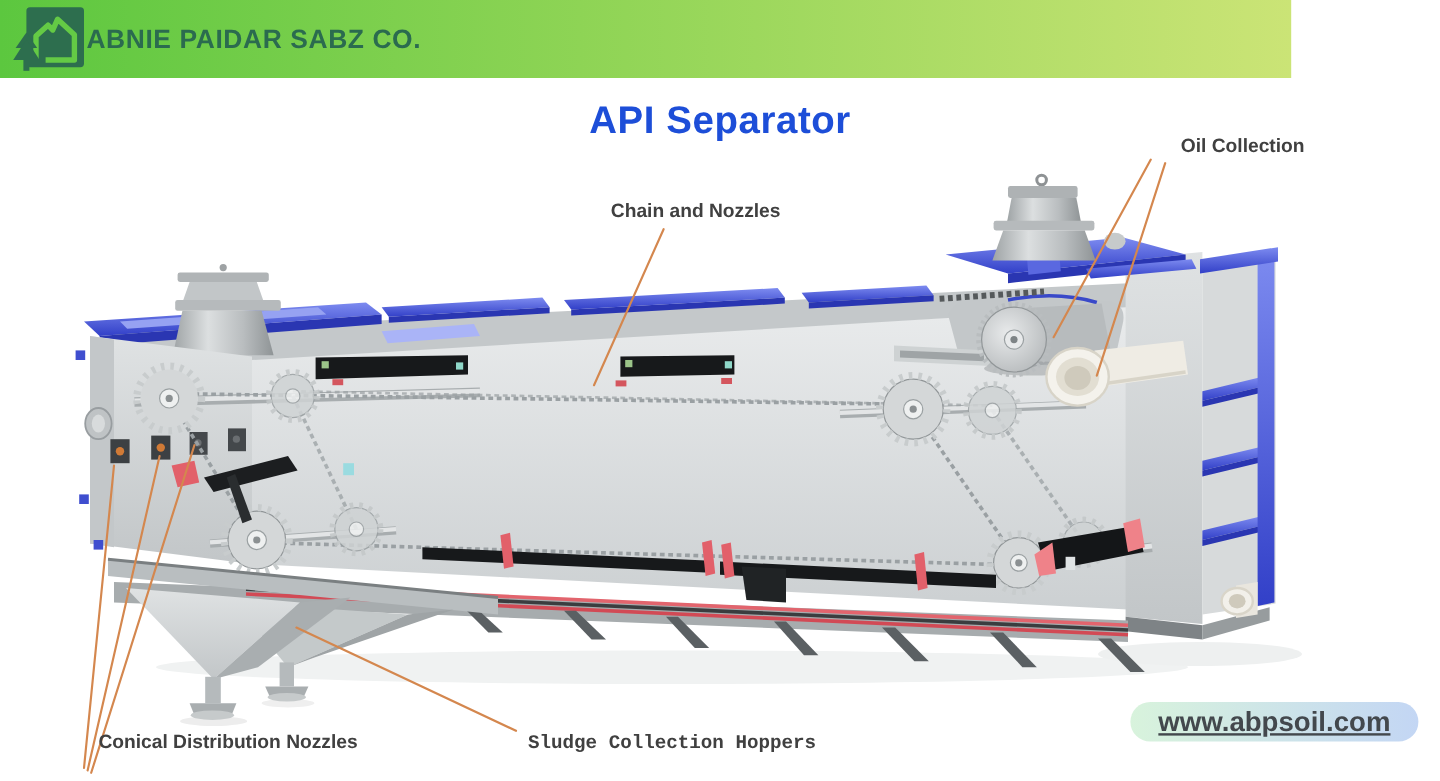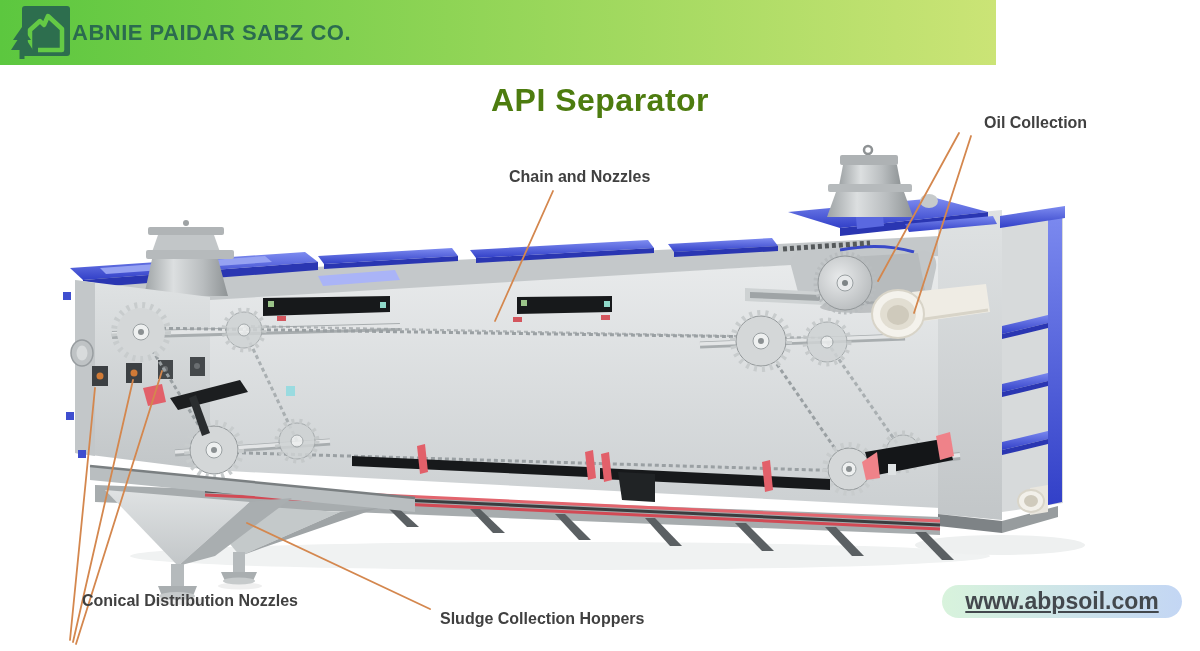--- a/index.html
+++ b/index.html
@@ -1,33 +1,33 @@
 <!DOCTYPE html>
 <html><head>
 <meta charset="utf-8">
 <style>
   html,body{margin:0;padding:0;}
   body{width:1200px;height:651px;position:relative;background:#ffffff;overflow:hidden;
        font-family:"Liberation Sans", sans-serif;}
   
-  .header-band{position:absolute;left:0;top:0;width:996px;height:65px;
+  .header-band{position:absolute;left:0;top:0;width:1076px;height:65px;
     background:linear-gradient(90deg,#5CC73F 0%,#8ed455 45%,#CBE476 100%);}
   .logo-wrap{position:absolute;left:6px;top:2px;width:70px;height:62px;}
   .company-name{position:absolute;left:72px;top:0;height:65px;display:flex;align-items:center;
     font-size:22px;font-weight:bold;color:#2B6B4F;letter-spacing:0.5px;}
   
   .page-title{position:absolute;left:0;top:82px;width:1200px;text-align:center;
-    font-size:32px;font-weight:bold;color:#4d7c0f;letter-spacing:0.5px;}
+    font-size:32px;font-weight:bold;color:#1d4ed8;letter-spacing:0.5px;}
   
   .diagram-svg{position:absolute;left:0;top:0;width:1200px;height:651px;}
   .callout{position:absolute;font-size:16px;font-weight:bold;color:#404040;white-space:nowrap;}
   .co-chain{left:509px;top:168px;}
   .co-oil{left:984px;top:114px;}
-  .co-nozzles{left:82px;top:592px;text-align:right;}
-  .co-hoppers{left:440px;top:610px;}
+  .co-nozzles{left:82px;top:610px;text-align:right;}
+  .co-hoppers{left:440px;top:610px;font-family:Liberation Mono, monospace;}
   
   .site-pill{position:absolute;left:942px;top:585px;width:240px;height:33px;border-radius:24px;
     background:linear-gradient(90deg,#D8F3DC 0%,#C3D6F4 100%);
     display:flex;align-items:center;justify-content:center;
     font-size:23px;font-weight:bold;color:#43484D;text-decoration:underline;}
 </style>
 </head>
 <body>
 
 <div class="header-band">

